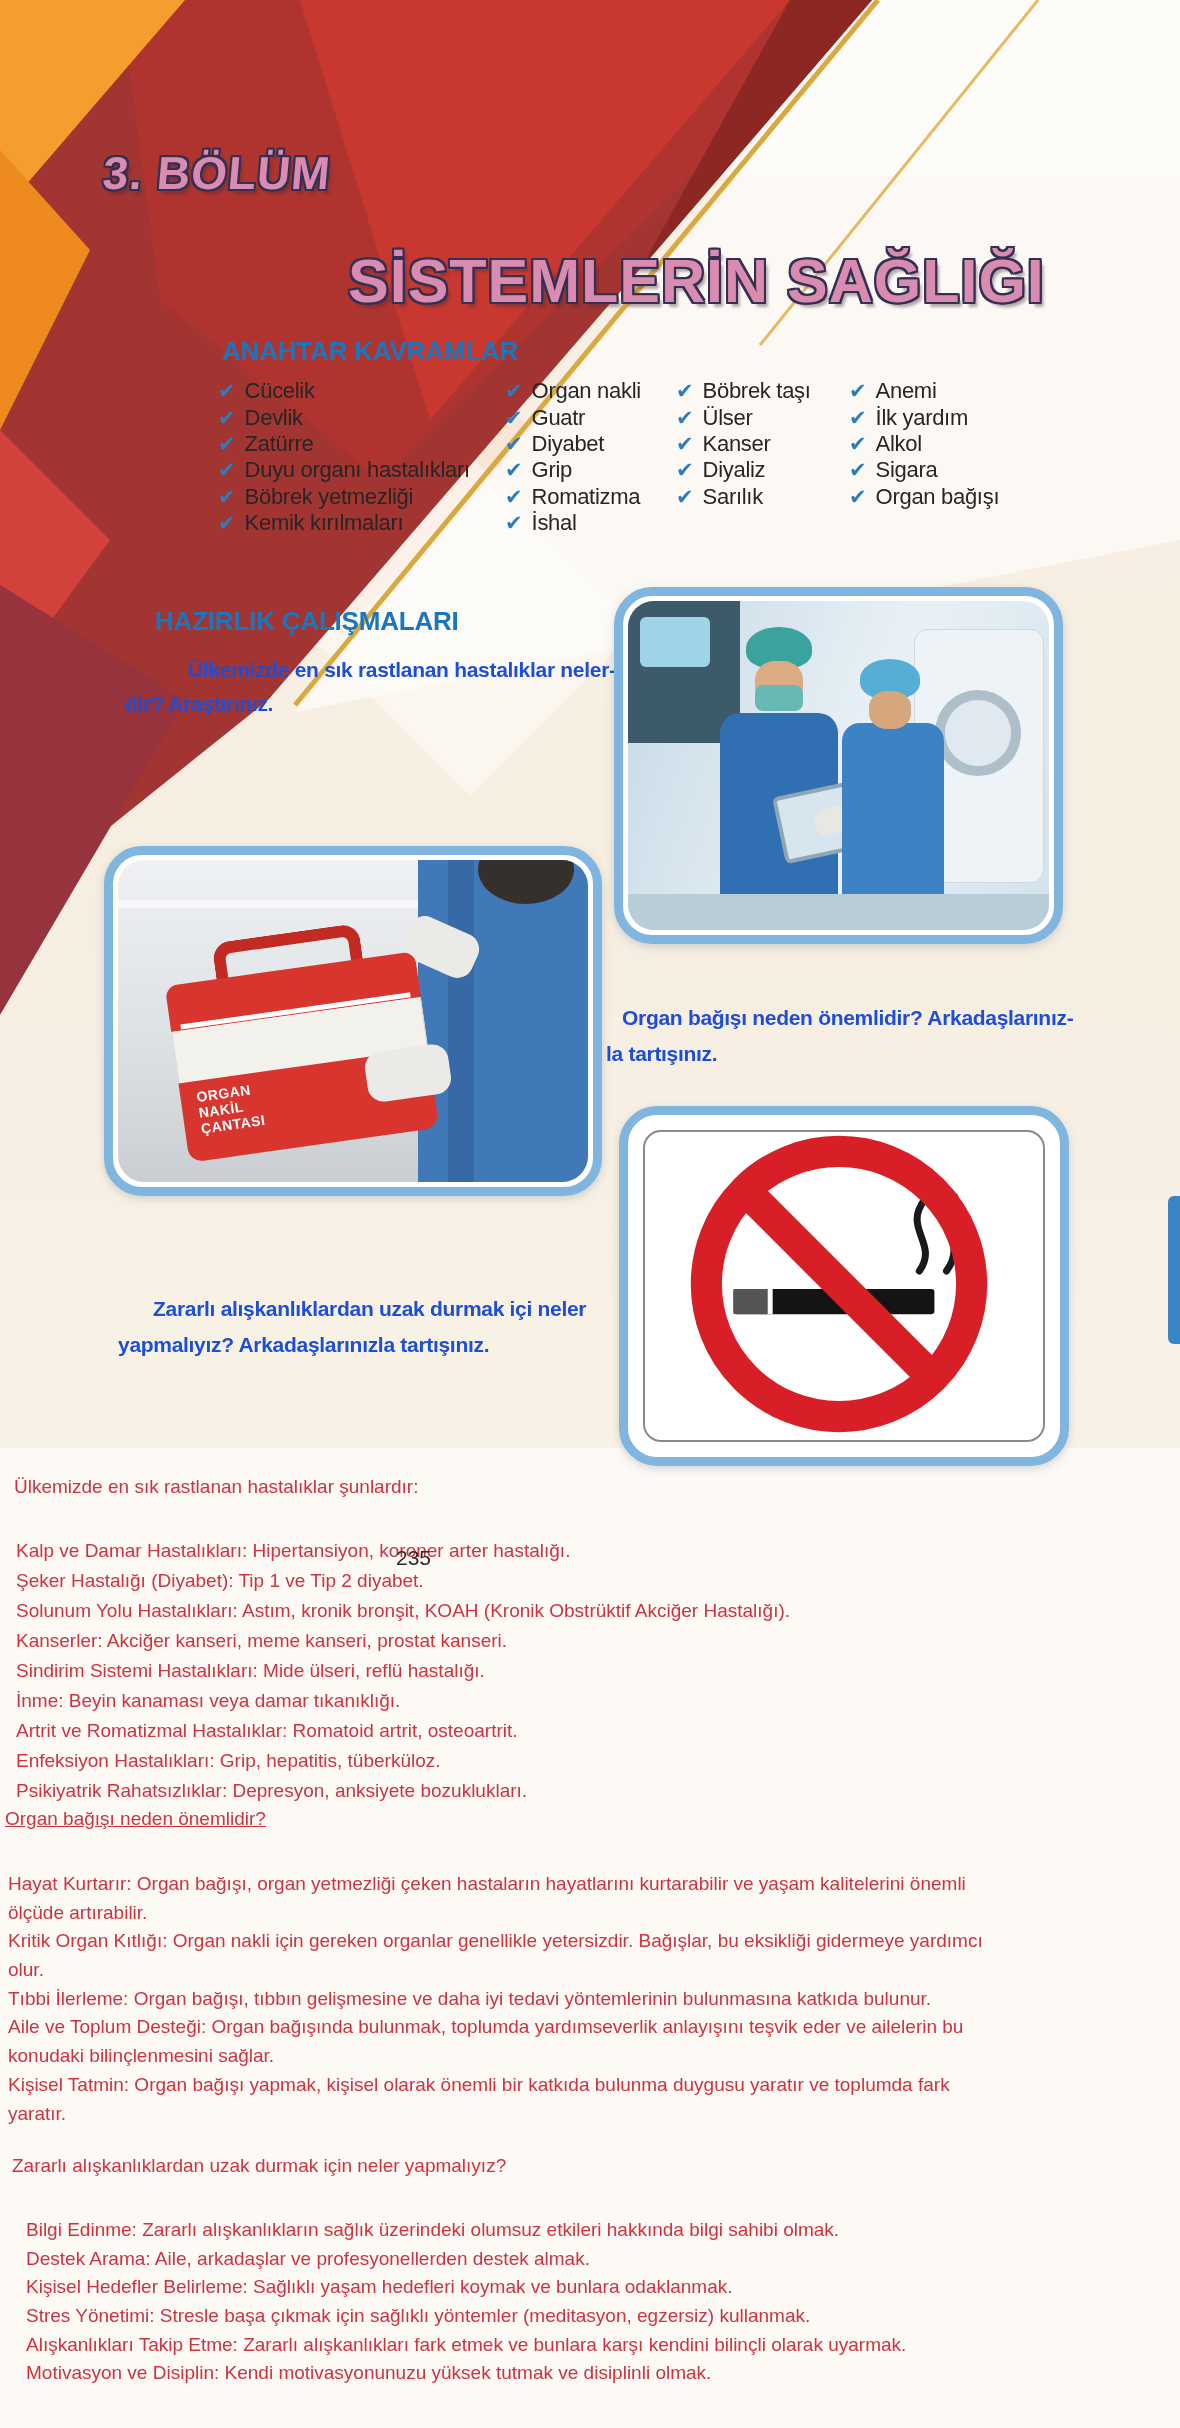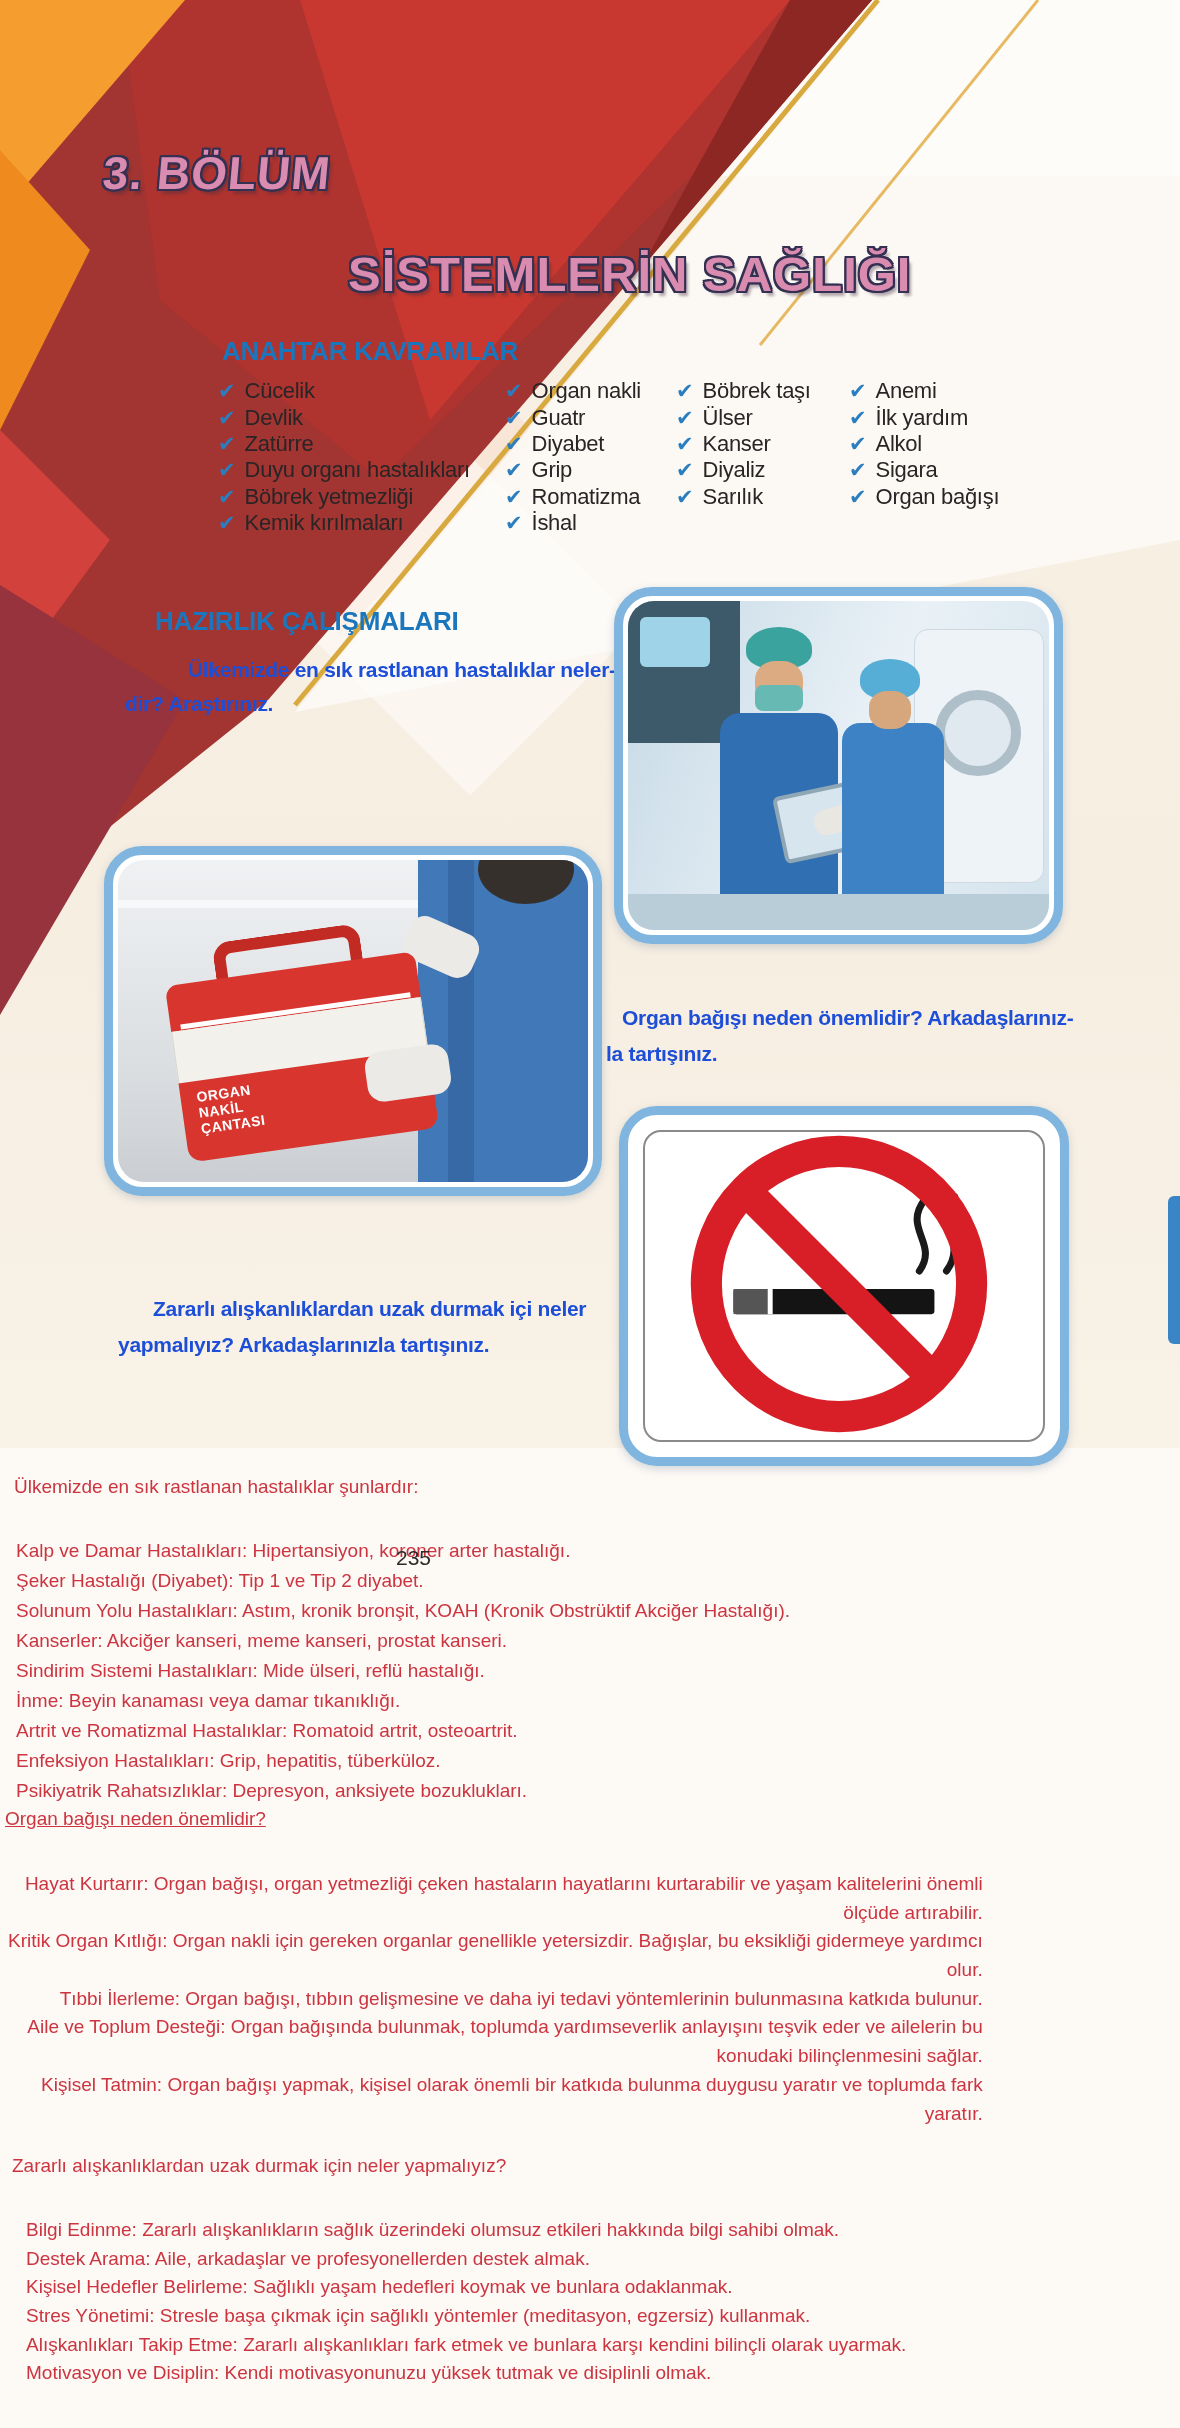--- a/index.html
+++ b/index.html
@@ -12,21 +12,21 @@
   .diamond{position:absolute;transform:rotate(45deg);}
   .d1{left:200px;top:120px;width:280px;height:280px;background:rgba(248,205,180,0.28);}
   .d2{left:350px;top:330px;width:240px;height:240px;background:rgba(255,255,255,0.45);}
   svg.hdr{position:absolute;left:0;top:0;z-index:1;pointer-events:none;}
   .content{z-index:2;}
   
   .outlined{font-weight:bold;color:#d98bb0;letter-spacing:1px;
     text-shadow:-2px -2px 0 #343052,2px -2px 0 #343052,-2px 2px 0 #343052,2px 2px 0 #343052,
      -2px 0 0 #343052,2px 0 0 #343052,0 -2px 0 #343052,0 2px 0 #343052,4px 5px 3px rgba(70,45,65,.4);}
   .chapter{left:103px;top:146px;font-size:46px;transform:skewX(-5deg);z-index:2;}
-  .maintitle{left:348px;top:246px;font-size:49px;z-index:2;}
+  .maintitle{left:348px;top:246px;font-size:61px;z-index:2;}
   .blue-head{font-weight:bold;font-size:26px;color:#1a76bd;letter-spacing:-0.2px;z-index:2;}
   
   .kc-col{position:absolute;top:378px;z-index:2;}
   .kc-row{display:flex;align-items:center;height:26.4px;}
   .chk{color:#2a7ec0;font-family:"DejaVu Sans",sans-serif;font-weight:bold;font-size:21px;margin-right:9px;}
   .kc-label{font-weight:normal;font-size:22px;color:#29252​6;color:#292526;letter-spacing:-0.3px;white-space:nowrap;text-align:right;}
   
   .q{position:absolute;font-weight:bold;font-size:21px;color:#1d4ed8;letter-spacing:-0.3px;
      white-space:nowrap;z-index:2;}
   
@@ -293,21 +293,21 @@
     <div>İnme: Beyin kanaması veya damar tıkanıklığı.</div>
     <div>Artrit ve Romatizmal Hastalıklar: Romatoid artrit, osteoartrit.</div>
     <div>Enfeksiyon Hastalıkları: Grip, hepatitis, tüberküloz.</div>
     <div>Psikiyatrik Rahatsızlıklar: Depresyon, anksiyete bozuklukları.</div>
   </div>
 
   <div class="pagenum">235</div>
 
   <div class="red red-head" style="left:5px;top:1808px;text-decoration:underline;">Organ bağışı neden önemlidir?</div>
 
-  <div class="red red-list lines29" style="left:8px;top:1870px;text-align:right;">
+  <div class="red red-list lines29" style="left:8px;top:1870px;">
     <div>Hayat Kurtarır: Organ bağışı, organ yetmezliği çeken hastaların hayatlarını kurtarabilir ve yaşam kalitelerini önemli</div>
     <div>ölçüde artırabilir.</div>
     <div>Kritik Organ Kıtlığı: Organ nakli için gereken organlar genellikle yetersizdir. Bağışlar, bu eksikliği gidermeye yardımcı</div>
     <div>olur.</div>
     <div>Tıbbi İlerleme: Organ bağışı, tıbbın gelişmesine ve daha iyi tedavi yöntemlerinin bulunmasına katkıda bulunur.</div>
     <div>Aile ve Toplum Desteği: Organ bağışında bulunmak, toplumda yardımseverlik anlayışını teşvik eder ve ailelerin bu</div>
     <div>konudaki bilinçlenmesini sağlar.</div>
     <div>Kişisel Tatmin: Organ bağışı yapmak, kişisel olarak önemli bir katkıda bulunma duygusu yaratır ve toplumda fark</div>
     <div>yaratır.</div>
   </div>

